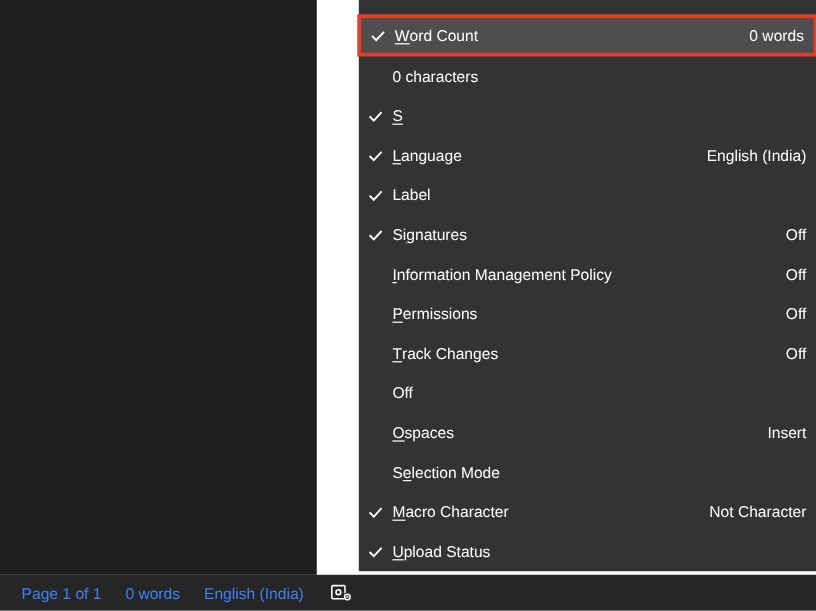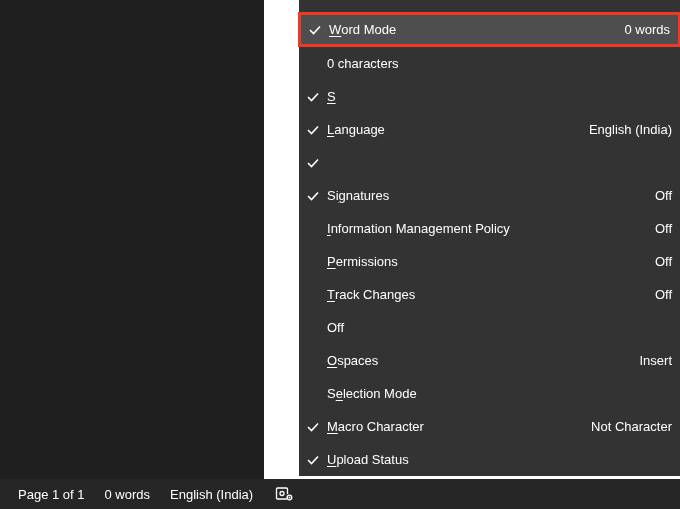--- a/index.html
+++ b/index.html
@@ -22,21 +22,21 @@
     width: 264px; height: 479px;
     background: #1f1f1f;
   }
   .status-bar {
     position: absolute;
     left: 0; bottom: 0;
     width: 680px; height: 30px;
     background: #262626;
     display: flex;
     align-items: center;
-    color: #ffffff;
+    color: #3b82f6;
     font-size: 13px;
     padding-left: 8px;
     margin-top: 23px;
   }
   .status-item {
     padding: 0 10px;
     height: 100%;
     display: flex;
     align-items: center;
     cursor: default;
@@ -115,21 +115,21 @@
             <div class="check-col">
               <span class="chk">
                 <svg width="14" height="14" viewBox="0 0 14 14">
                   <path d="M2 7 L5.5 10.5 L12 3.5" stroke="#ffffff" stroke-width="1.6" fill="none"></path>
                 </svg>
               </span>
             </div>
             <div class="label-col">
               <span></span>
               <span class="ul">W</span>
-              <span>ord Mode</span>
+              <span>ord Count</span>
             </div>
             <div class="val-col">0 words</div>
           </div>
         </div>
         <div class="menu-row">
           <div class="check-col"></div>
           <div class="val-col">0 characters</div>
         </div>
         <div class="menu-row">
           <div class="check-col">
@@ -160,20 +160,24 @@
           </div>
           <div class="val-col">English (India)</div>
         </div>
         <div class="menu-row">
           <div class="check-col">
             <span class="chk">
               <svg width="14" height="14" viewBox="0 0 14 14">
                 <path d="M2 7 L5.5 10.5 L12 3.5" stroke="#ffffff" stroke-width="1.6" fill="none"></path>
               </svg>
             </span>
+          </div>
+          <div class="label-col">
+            <span>Label</span>
+            <span></span>
           </div>
           <div class="val-col"></div>
         </div>
         <div class="menu-row">
           <div class="check-col">
             <span class="chk">
               <svg width="14" height="14" viewBox="0 0 14 14">
                 <path d="M2 7 L5.5 10.5 L12 3.5" stroke="#ffffff" stroke-width="1.6" fill="none"></path>
               </svg>
             </span>

